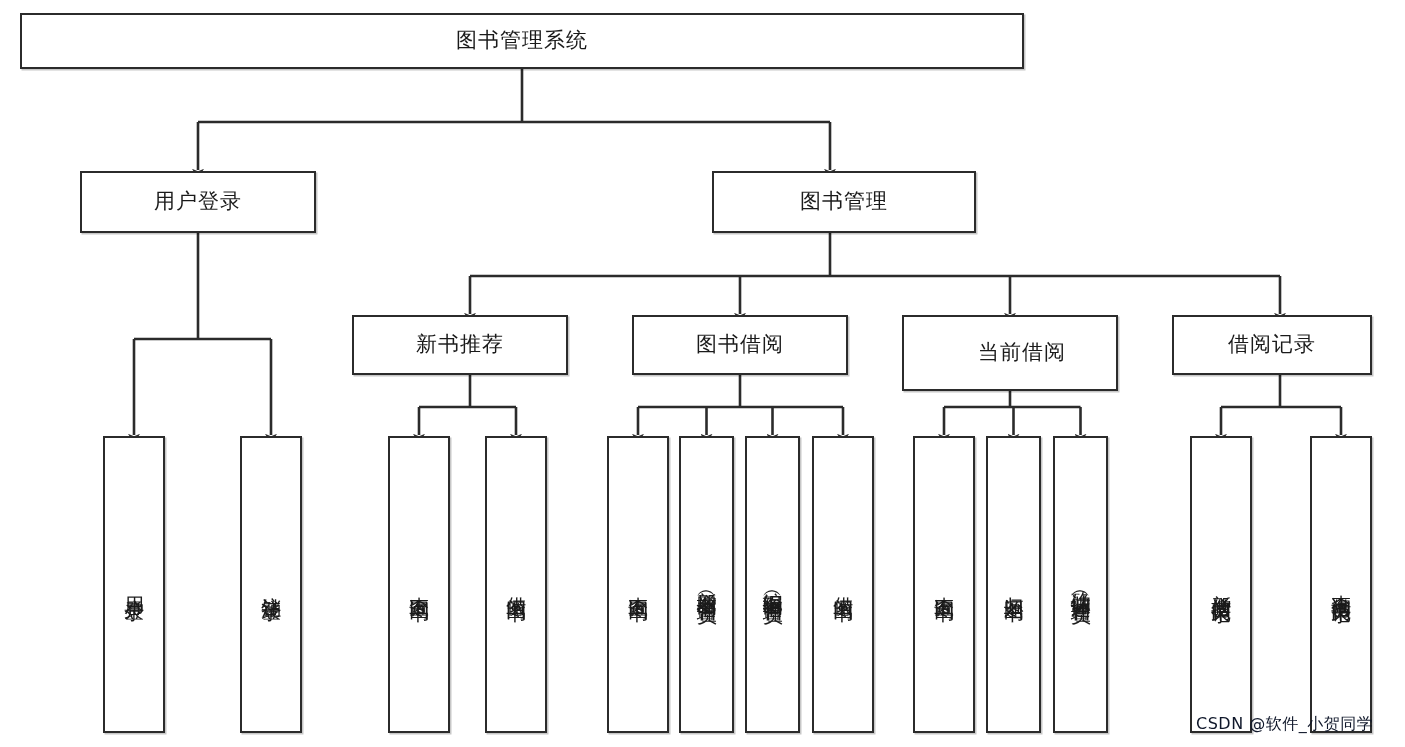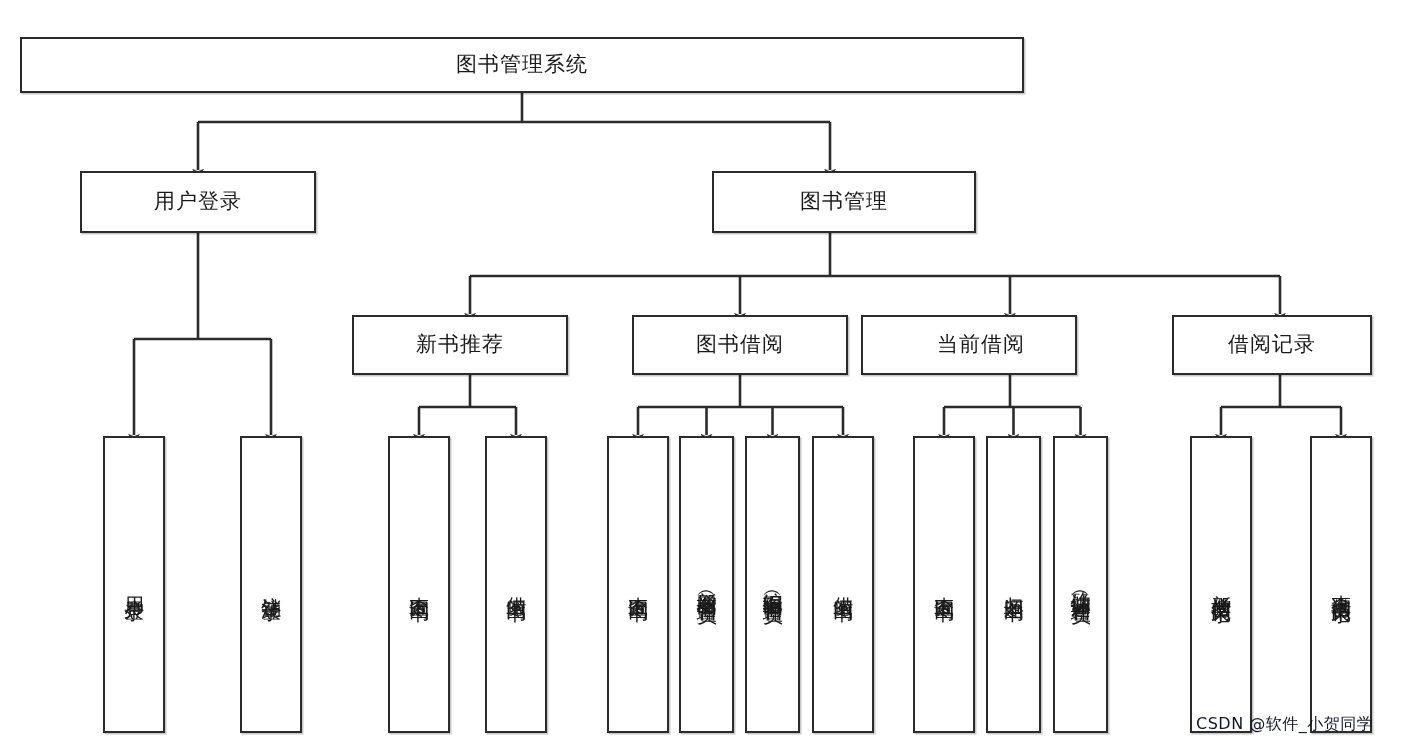--- a/index.html
+++ b/index.html
@@ -105,38 +105,38 @@
         <path d="M944,407 L944,435" marker-end="url(#arrow)"></path>
         <path d="M1013.5,407 L1013.5,435" marker-end="url(#arrow)"></path>
         <path d="M1080.5,407 L1080.5,435" marker-end="url(#arrow)"></path>
         <path d="M1280,375 L1280,407"></path>
         <path d="M1221,407 L1341,407"></path>
         <path d="M1221,407 L1221,435" marker-end="url(#arrow)"></path>
         <path d="M1341,407 L1341,435" marker-end="url(#arrow)"></path>
       </g>
   </svg>
 
-  <div class="node root h" style="left: 20px; top: 13px; width: 1004px; height: 56px; margin-top: 24px;">
+  <div class="node root h" style="left: 20px; top: 13px; width: 1004px; height: 56px;">
     <span>图书管理系统</span>
   </div>
 
   <div class="node h" style="left: 80px; top: 171px; width: 236px; height: 62px;">
     <span>用户登录</span>
   </div>
   <div class="node h" style="left: 712px; top: 171px; width: 264px; height: 62px;">
     <span>图书管理</span>
   </div>
 
   <div class="node h" style="left: 352px; top: 315px; width: 216px; height: 60px;">
     <span>新书推荐</span>
   </div>
   <div class="node h" style="left: 632px; top: 315px; width: 216px; height: 60px;">
     <span>图书借阅</span>
   </div>
-  <div class="node h" style="left: 861px; top: 315px; width: 216px; height: 60px; padding-left: 24px;">
+  <div class="node h" style="left: 902px; top: 315px; width: 216px; height: 76px; padding-left: 24px;">
     <span>当前借阅</span>
   </div>
   <div class="node h" style="left: 1172px; top: 315px; width: 200px; height: 60px;">
     <span>借阅记录</span>
   </div>
 
   <div class="node v" style="left: 103px; top: 436px; width: 62px; height: 297px;">
     <span class="vlabel">用户登录</span>
   </div>
   <div class="node v" style="left: 240px; top: 436px; width: 62px; height: 297px;">

